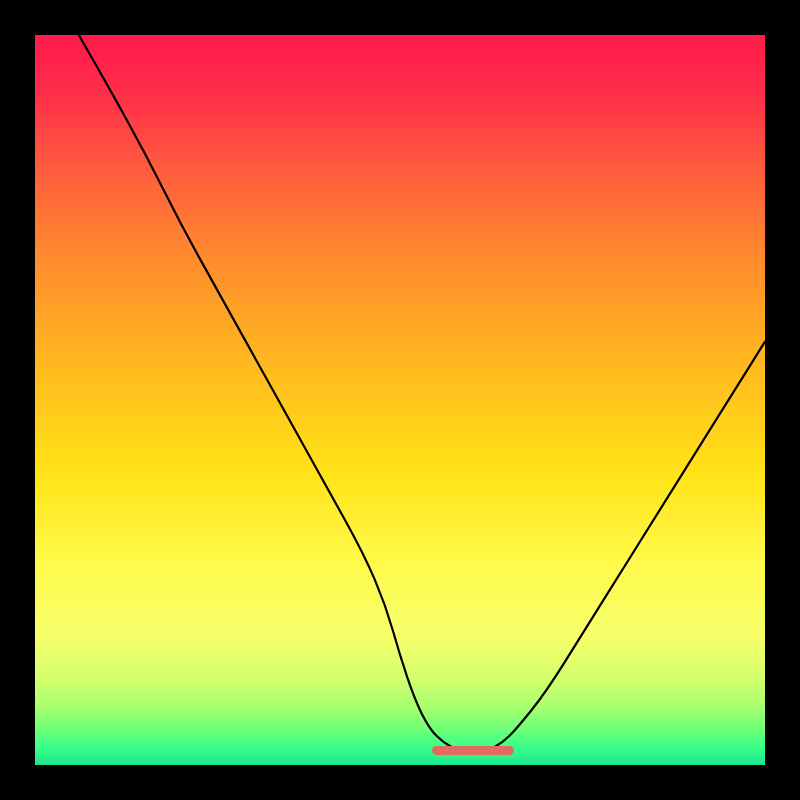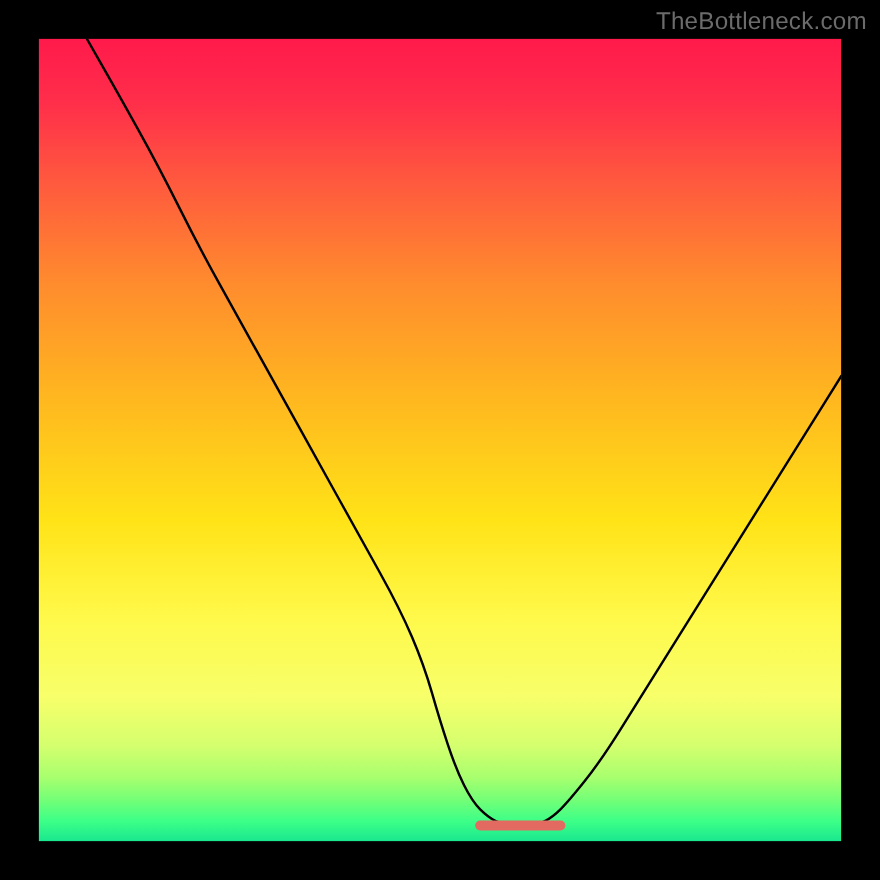--- a/index.html
+++ b/index.html
@@ -49,21 +49,20 @@
     font-size: 22px;
     letter-spacing: 0.2px;
     user-select: none;
   }
 </style>
 </head>
 <body>
 
 <div class="frame">
 
-  <div class="watermark">TheBottleneck.com</div>
 
   <div class="plot">
 
     <svg class="gradient" viewBox="0 0 730 730" preserveAspectRatio="none">
       <defs>
         <linearGradient id="bg-grad" x1="0" y1="0" x2="0" y2="1">
             <stop offset="0.00%" stop-color="#ff1a4b"></stop>
             <stop offset="8.00%" stop-color="#ff2e4a"></stop>
             <stop offset="18.00%" stop-color="#ff5a3e"></stop>
             <stop offset="30.00%" stop-color="#ff8a2e"></stop>

